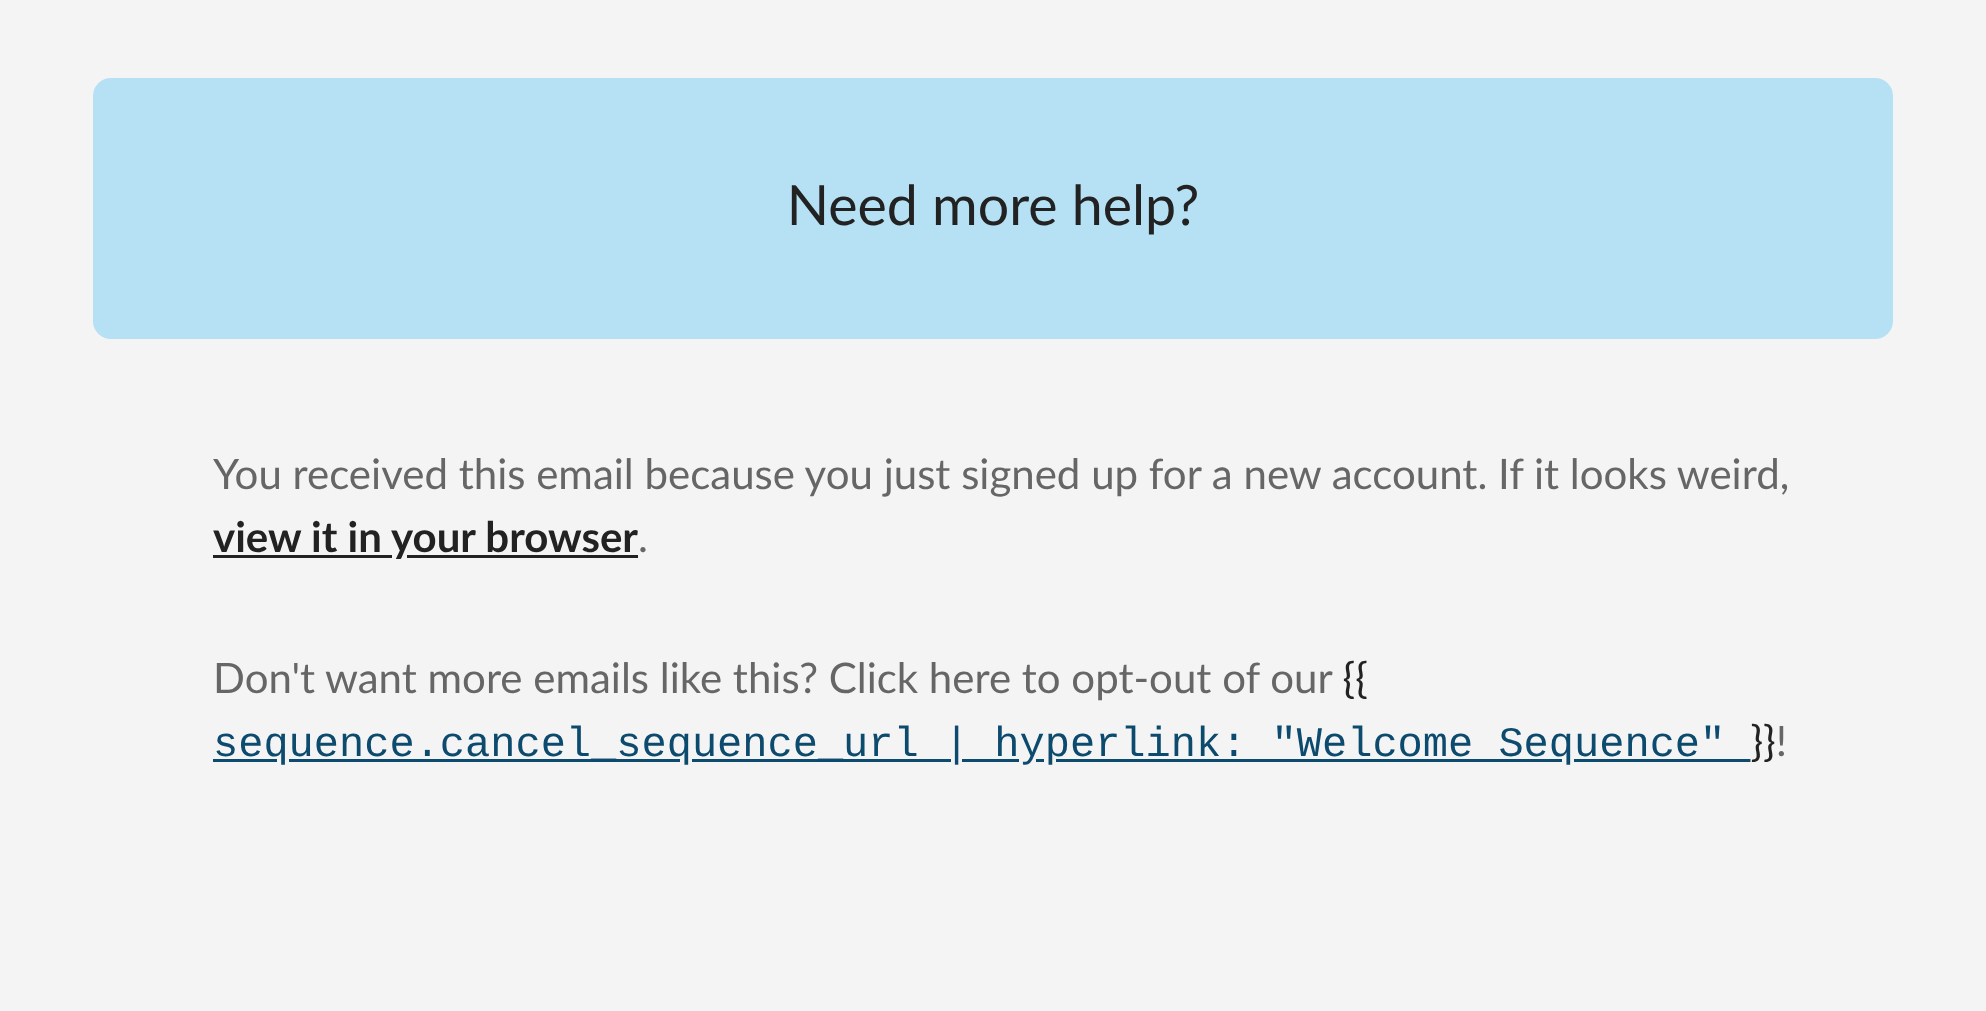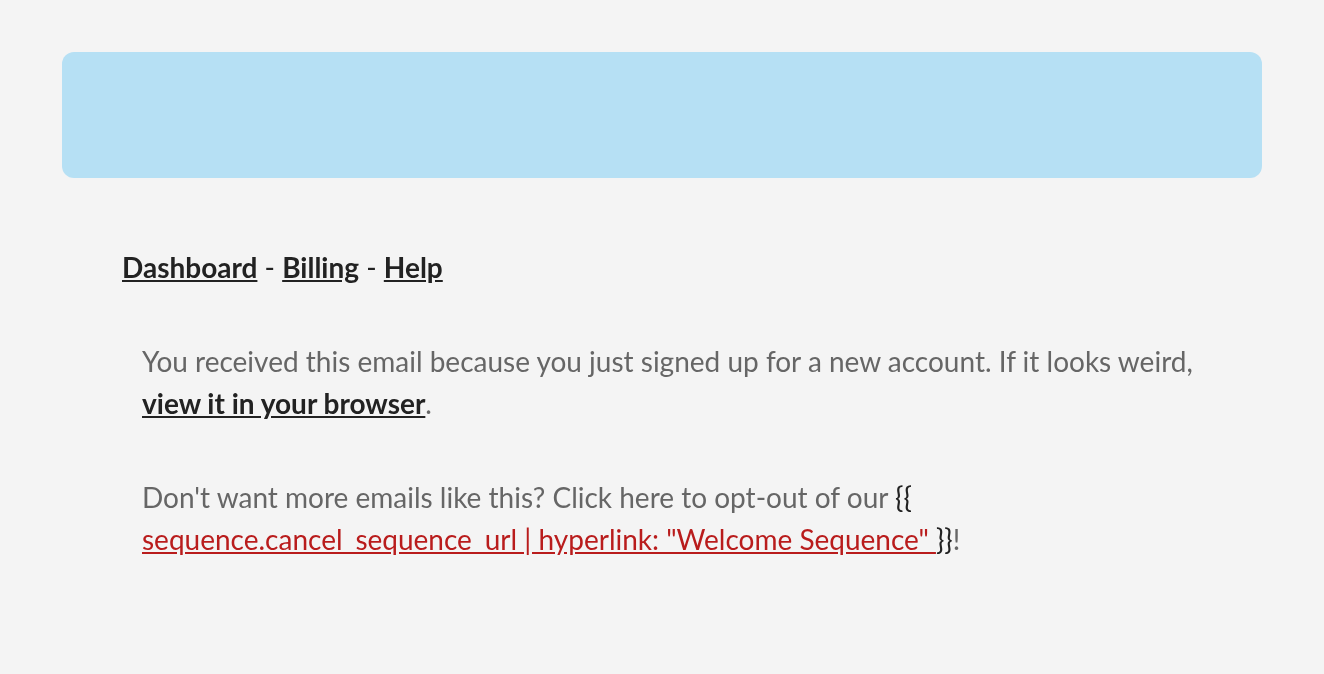--- a/index.html
+++ b/index.html
@@ -61,36 +61,35 @@
       margin-left: 20px;
     }
     .footer-paragraph a,
     .footer-paragraph .strong-link {
       color: #222;
       text-decoration: underline;
       font-weight: 700;
       cursor: pointer;
     }
     .footer-paragraph .plain-link {
-      color: #b91c1c;
+      color: #0c4a6e;
       text-decoration: underline;
       font-weight: 400;
       cursor: pointer;
+      font-family: Liberation Mono, monospace;
     }
   </style>
 </head>
 <body>
 
 <div class="help-banner">
+  <div class="help-banner-title">Need more help?</div>
 </div>
 
 <div class="footer-content">
-  <div class="footer-nav">
-    <a>Dashboard</a><span class="sep"> - </span><a>Billing</a><span class="sep"> - </span><a>Help</a>
-  </div>
 
   <div class="footer-paragraph">
     <span>You received this email because you just signed up for a new account. If it looks weird, </span><a class="strong-link">view it in your browser</a><span>.</span>
   </div>
 
   <div class="footer-paragraph">
     <span>Don't want more emails like this? Click here to opt-out of our </span><span style="color:#222;">{{ </span><a class="plain-link">sequence.cancel_sequence_url | hyperlink: "Welcome Sequence" </a><span style="color:#222;">}}</span><span>!</span>
   </div>
 </div>
 

